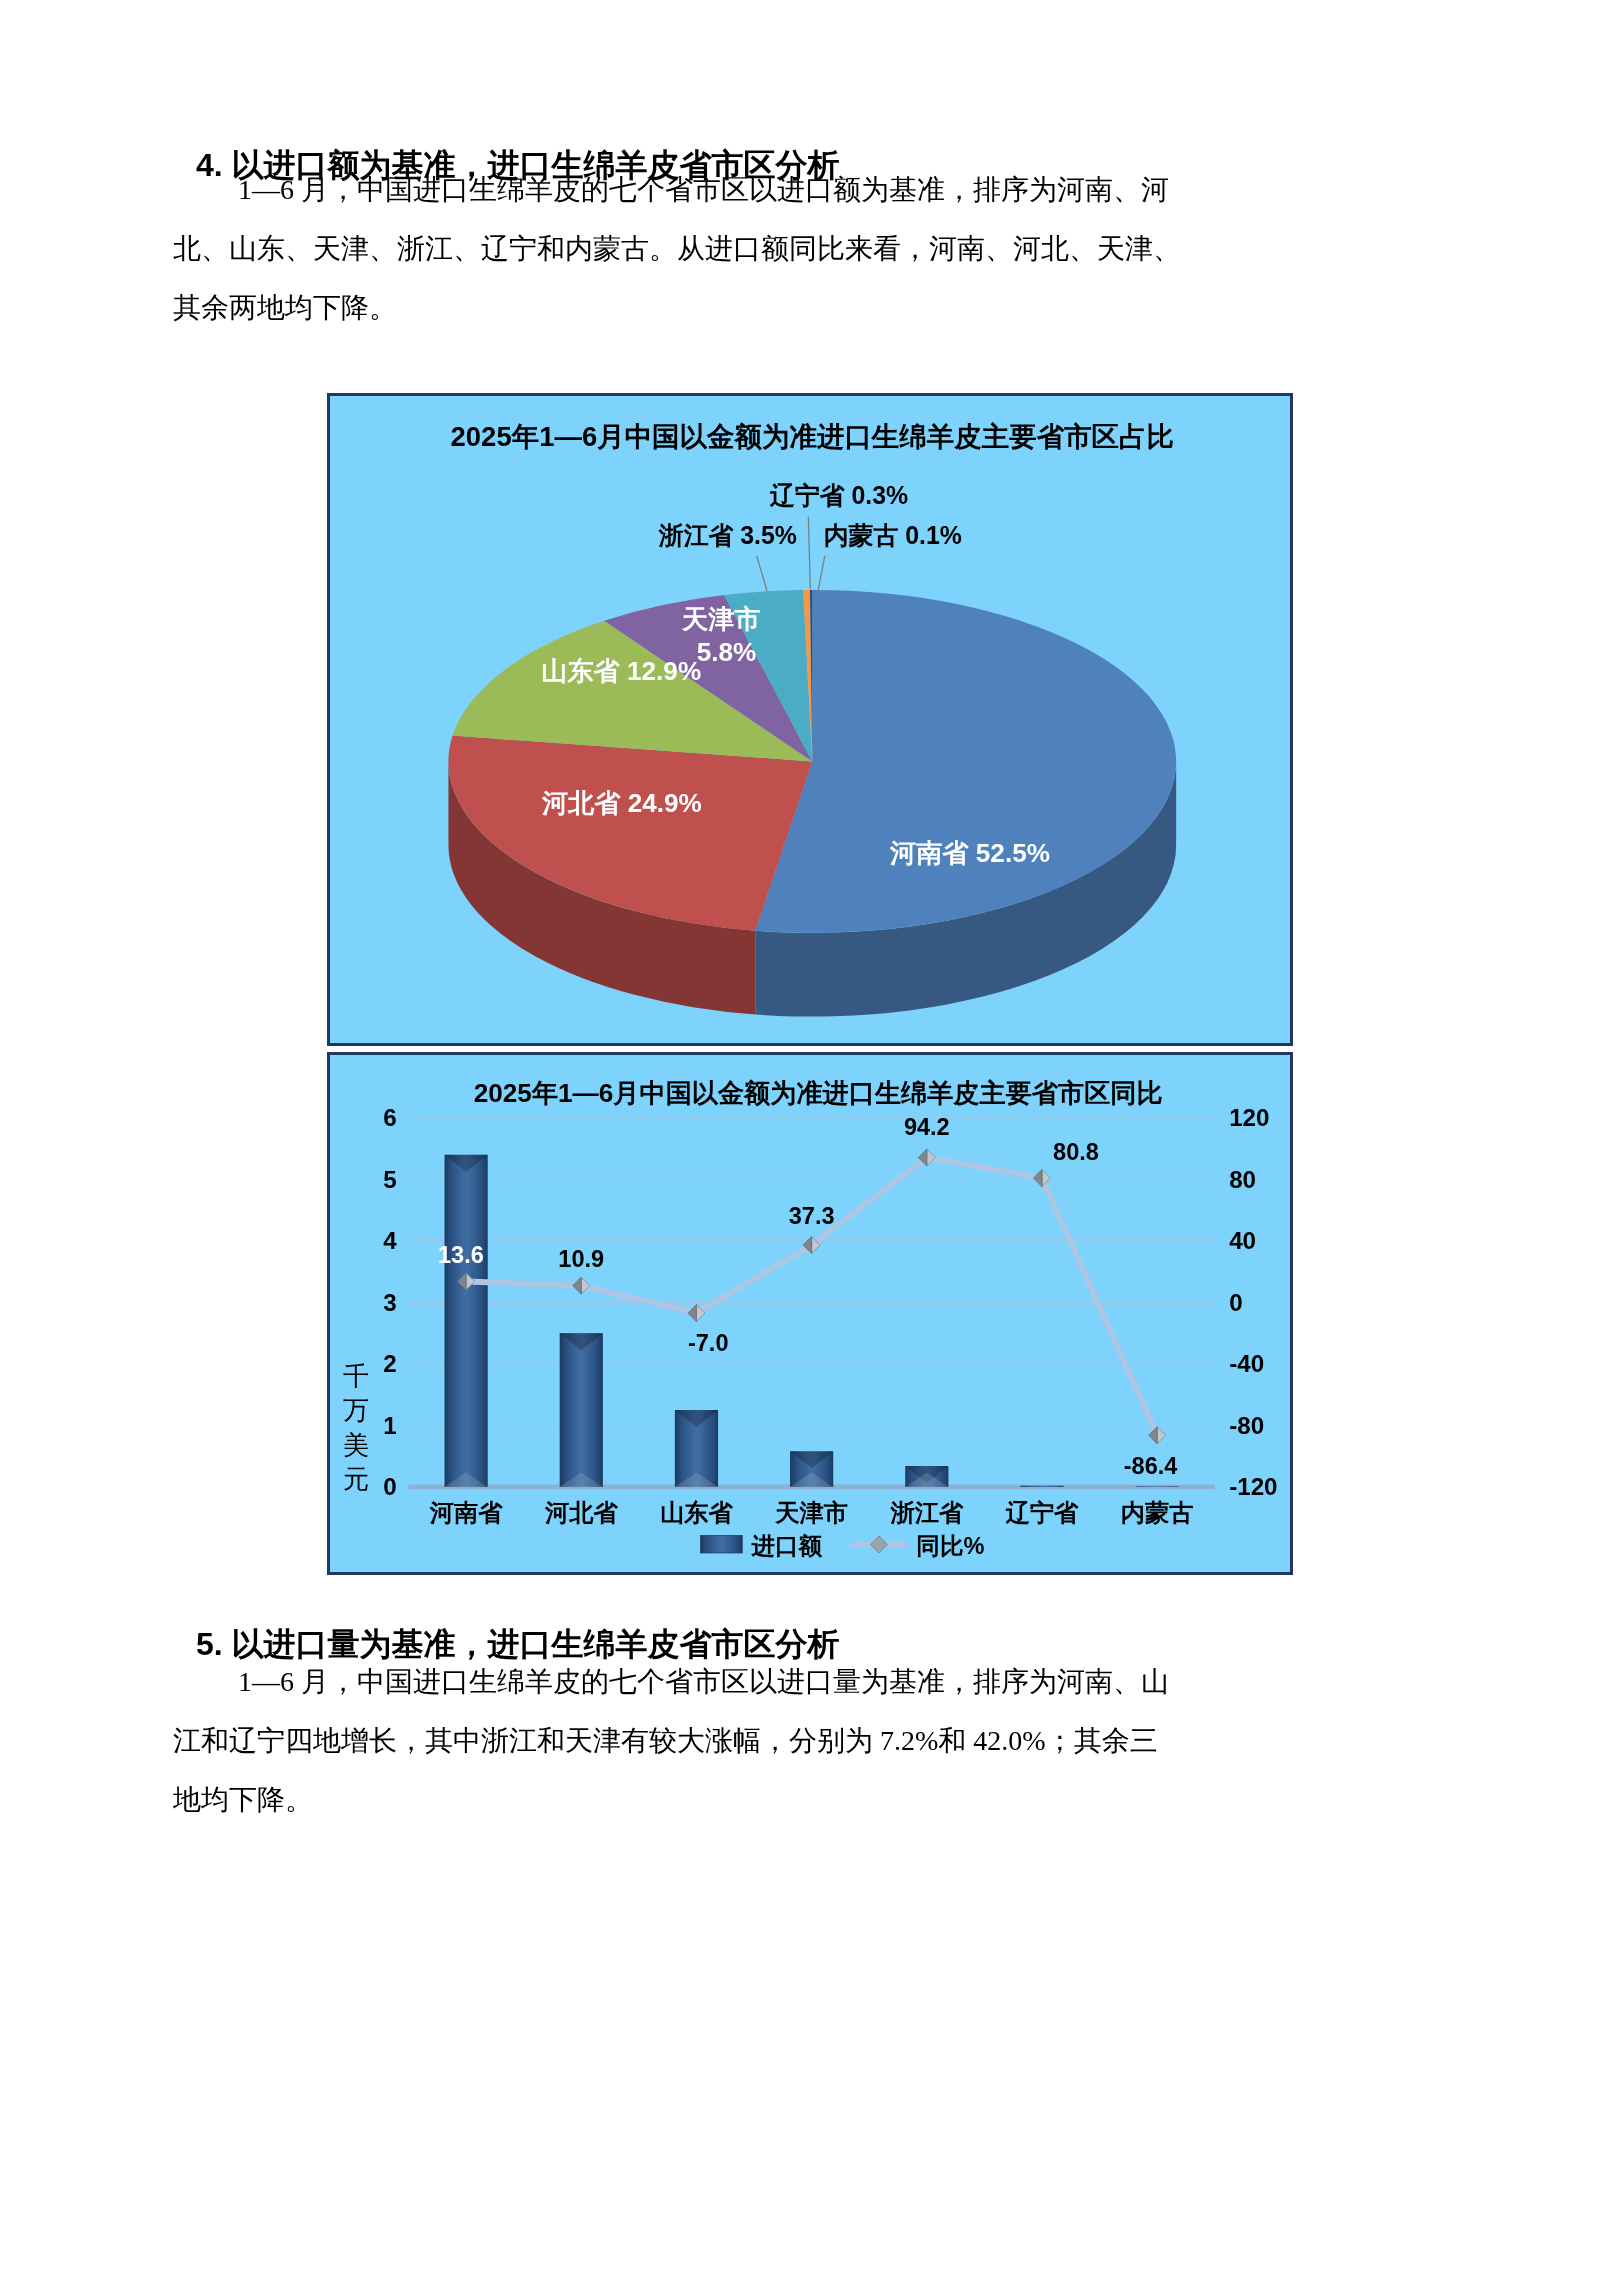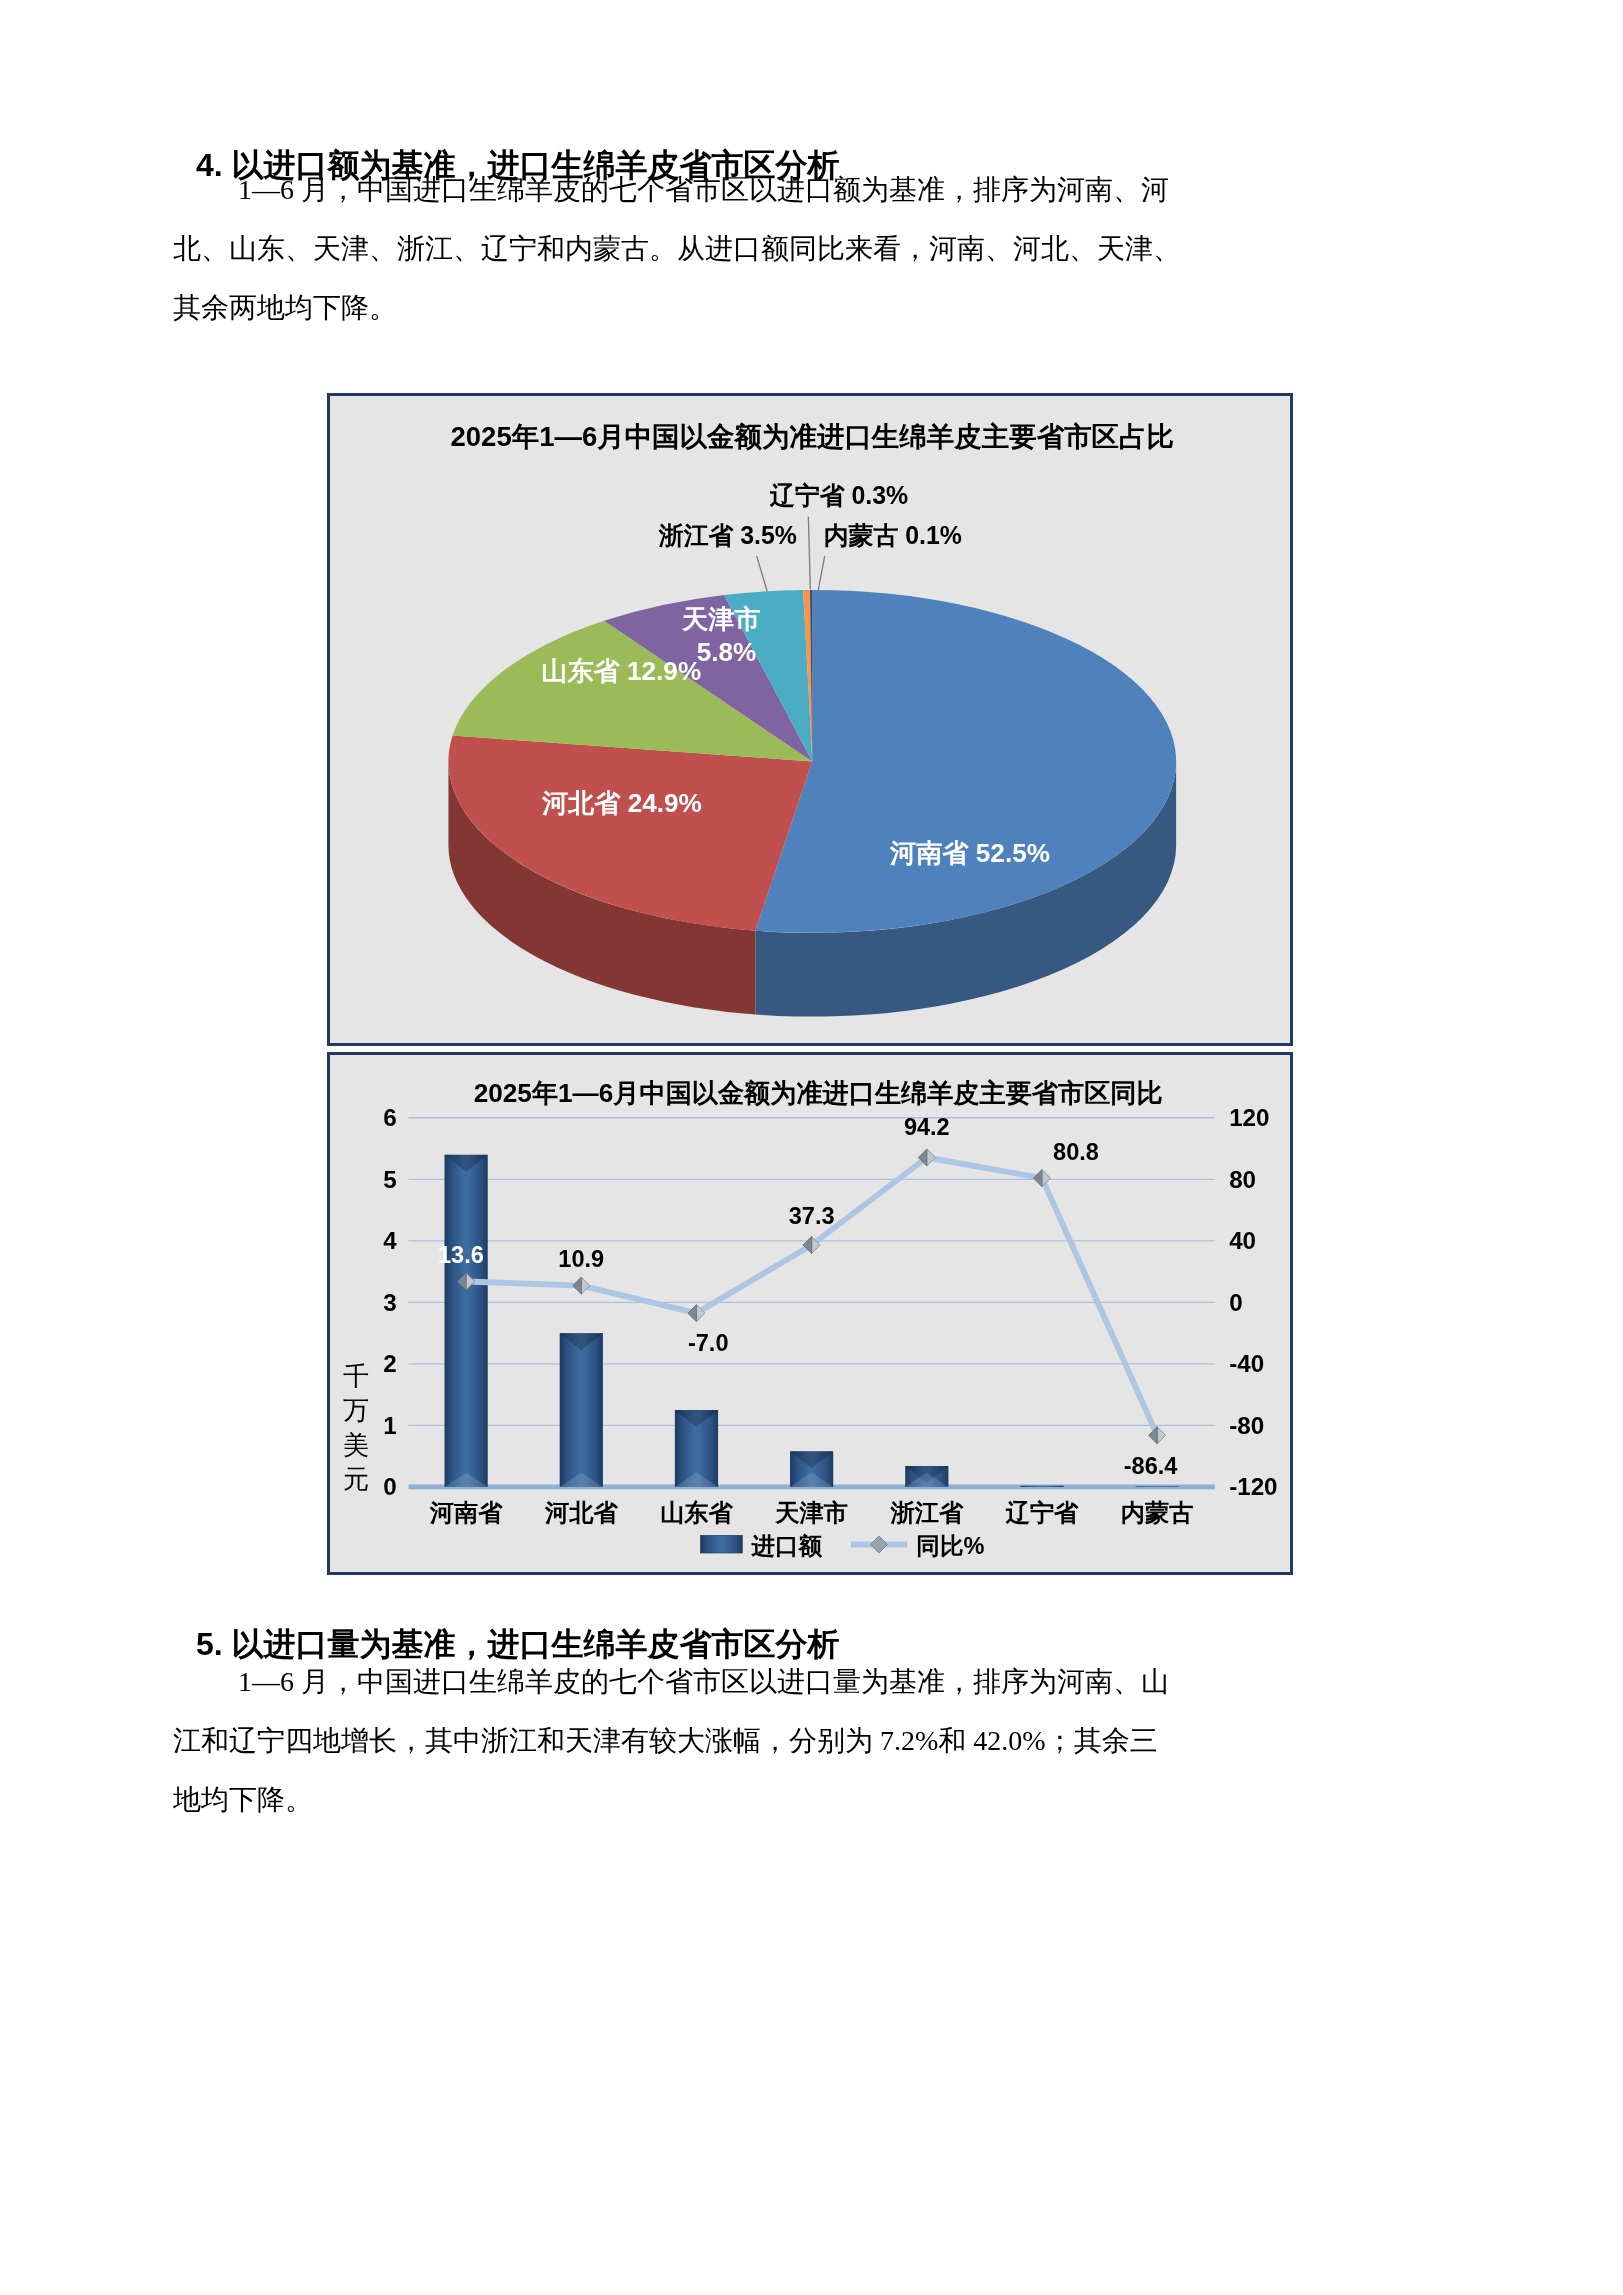--- a/index.html
+++ b/index.html
@@ -7,21 +7,21 @@
         font-family:"Liberation Serif", serif;color:#000;}
   .heading{position:absolute;left:196px;width:1302px;font-family:"Liberation Sans", sans-serif;
            font-weight:bold;font-size:32px;line-height:39px;white-space:nowrap;}
   #h4{top:119px;}
   #h5{top:1598px;}
   .para{position:absolute;left:173px;width:1302px;font-size:28px;line-height:59px;}
   #p4{top:160px;}
   #p5{top:1652px;}
   .para .pline{height:59px;white-space:nowrap;}
   .para .pline.indent{text-indent:65px;}
-  .chartbox{position:absolute;left:327px;width:966px;background:#e5e5e5;
+  .chartbox{position:absolute;left:327px;width:966px;background:#7dd3fc;
             border:3.3px solid #1F3864;box-sizing:border-box;}
   #pieBox{top:393px;height:653px;}
   #comboBox{top:1052px;height:523px;}
   .chartbox svg{display:block;width:100%;height:100%;}
 </style>
 </head>
 <body>
 
 <div class="page">
   <h2 class="heading" id="h4">4. 以进口额为基准，进口生绵羊皮省市区分析</h2>

